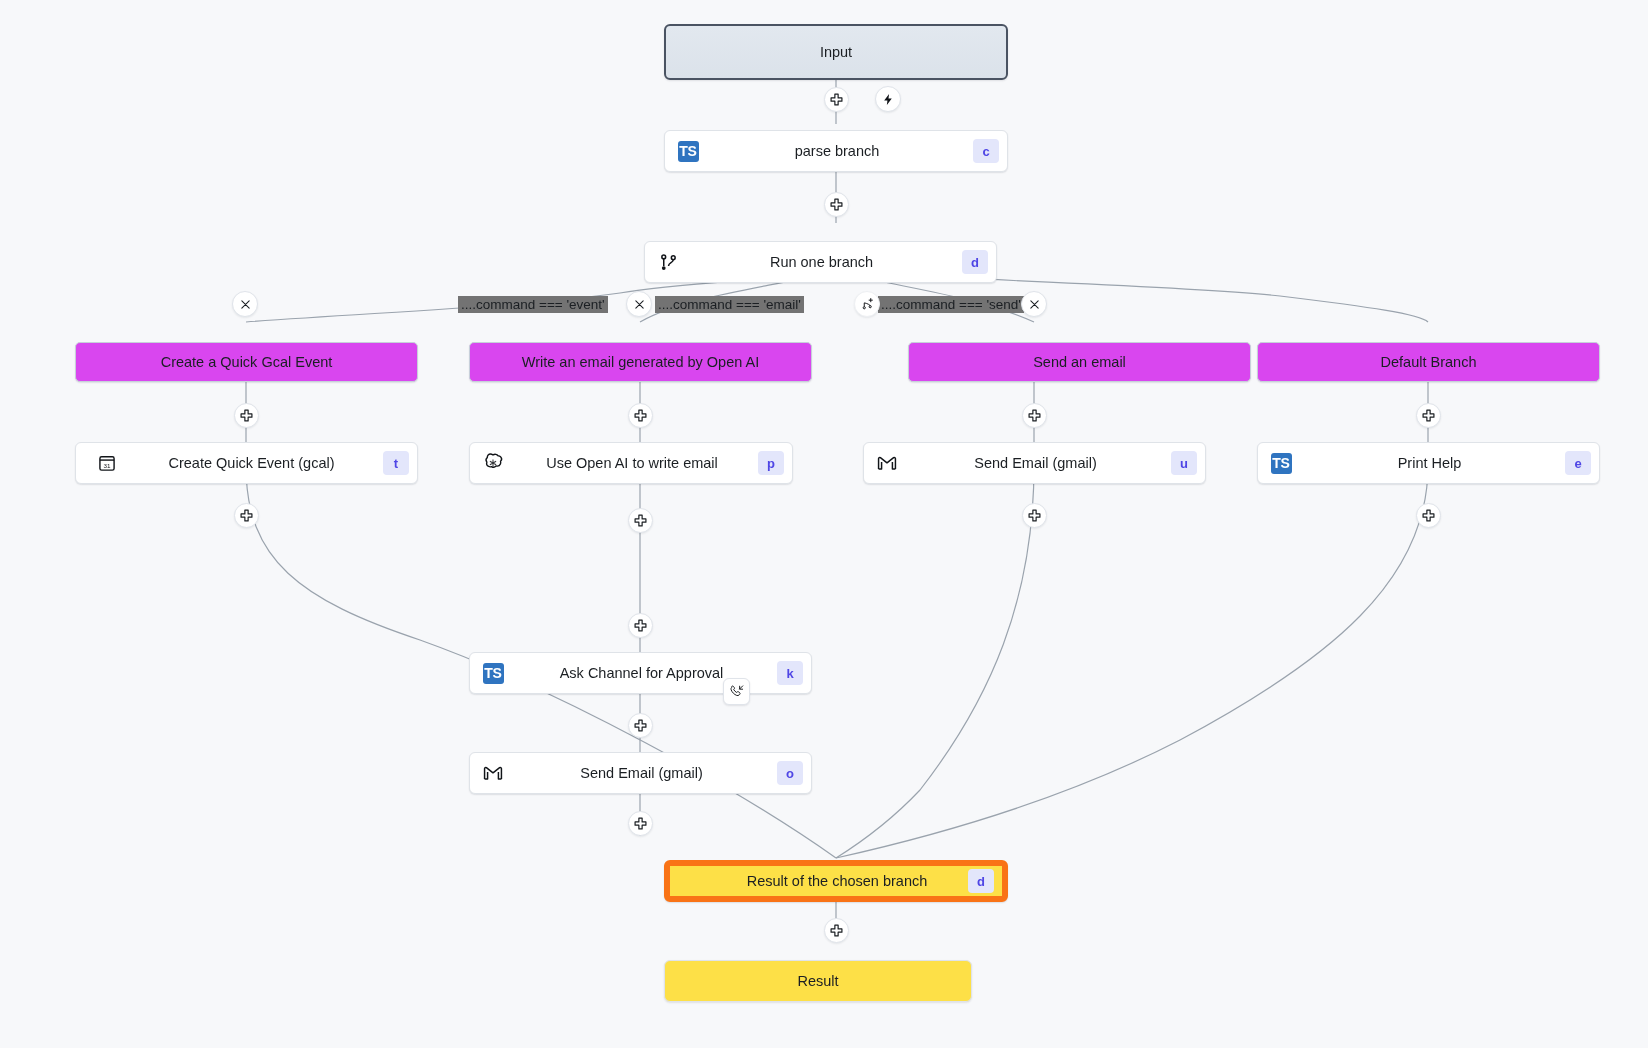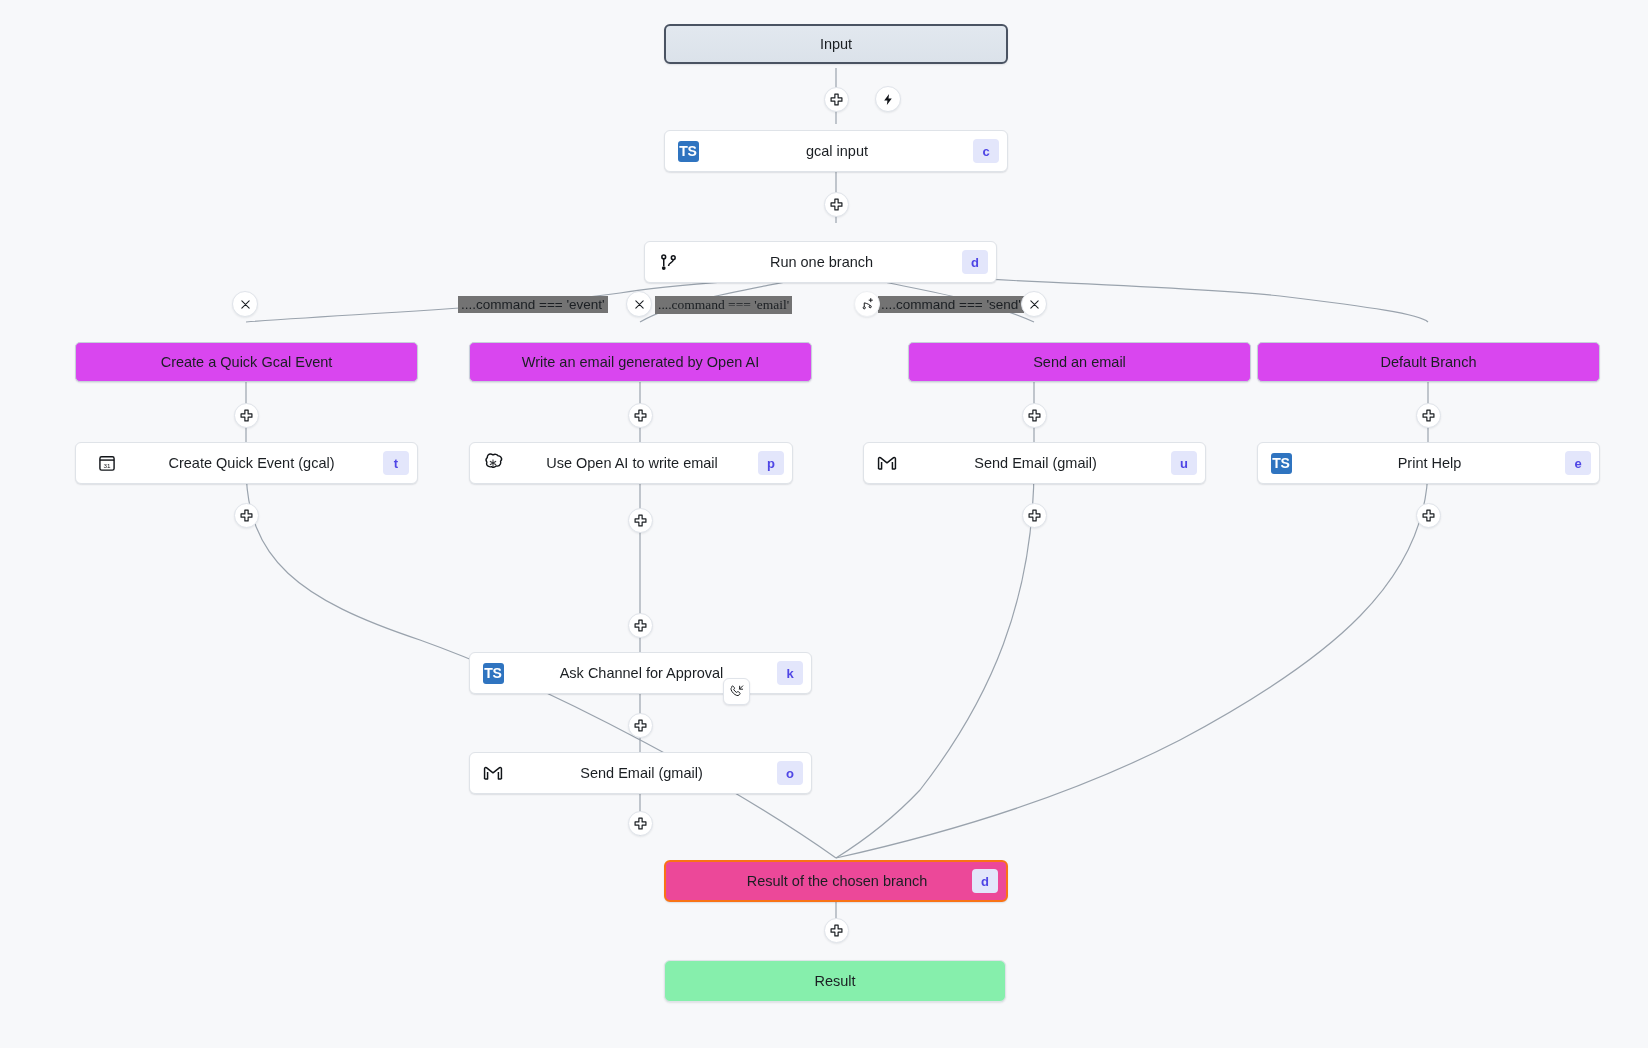--- a/index.html
+++ b/index.html
@@ -35,32 +35,32 @@
   }
   .node.terminal {
     background: #dde3ea;
     border: 1px solid #c3ccd6;
     justify-content: center;
     box-shadow: 0 1px 2px rgba(16,24,40,0.10);
   }
   .node.input-node {
     background: linear-gradient(180deg,#e2e8ef 0%, #dbe2ea 100%);
     border: 2px solid #4a5362;
-    height: 40px;
+    height: 56px;
   }
   .node.branch-header {
     background: #d946ef;
     border: 1px solid #c7d0da;
     justify-content: center;
     height: 40px;
     border-radius: 5px;
   }
   .node.merge-node {
-    background: #ec4899;
-    border: 2px solid #f97316;
+    background: #fde047;
+    border: 6px solid #f97316;
   }
   .node-icon {
     width: 26px; height: 26px;
     margin-left: 10px;
     flex: 0 0 26px;
     display: flex; align-items: center; justify-content: center;
   }
   .node-label {
     flex: 1 1 auto;
     text-align: center;
@@ -183,21 +183,21 @@
   <div class="round-btn" style="left:875px; top:86px;">
     <svg width="13" height="13" viewBox="0 0 24 24">
       <path d="M13 2L4 14h6l-1 8 9-12h-6z" fill="#111418"></path>
     </svg>
   </div>
 
   <div class="node" style="left:664px; top:130px; width:344px;">
     <span class="node-icon">
         <span class="ts-badge">TS</span>
       </span>
-    <span class="node-label">gcal input</span>
+    <span class="node-label">parse branch</span>
     <span class="key-badge">c</span>
   </div>
 
   <div class="plus-btn" style="left:824px; top:192px;">
     <svg width="13" height="13" viewBox="0 0 24 24">
       <path d="M9 2h6v7h7v6h-7v7H9v-7H2V9h7z" fill="none" stroke="#1b1f23" stroke-width="2.2" stroke-linejoin="round"></path>
     </svg>
   </div>
 
   <div class="node" style="left:644px; top:234px; width:353px;margin-top:7px;">
@@ -220,21 +220,21 @@
   </div>
 
   <div class="edge-label" style="left:458px; top:296px;">....command === 'event'</div>
 
   <div class="round-btn" style="left:626px; top:291px;">
     <svg width="11" height="11" viewBox="0 0 24 24">
       <path d="M4 4l16 16M20 4L4 20" stroke="#1b1f23" stroke-width="2.3" fill="none" stroke-linecap="round"></path>
     </svg>
   </div>
 
-  <div class="edge-label" style="left:655px; top:296px;font-family:Liberation Serif, serif;">....command === 'email'</div>
+  <div class="edge-label" style="left:655px; top:296px;">....command === 'email'</div>
 
   <div class="round-btn" style="left:854px; top:291px; border-color:#eef0f3;">
     <svg width="13" height="13" viewBox="0 0 24 24">
       <circle cx="6" cy="18" r="2" fill="none" stroke="#111418" stroke-width="1.8"></circle>
       <circle cx="17" cy="16" r="2" fill="none" stroke="#111418" stroke-width="1.8"></circle>
       <path d="M6 16V9M6 9c0 0 7 1 11 5" fill="none" stroke="#111418" stroke-width="1.8"></path>
       <path d="M15 4h6M18 1v6" stroke="#111418" stroke-width="1.8" stroke-linecap="round"></path>
     </svg>
   </div>
 
@@ -392,17 +392,17 @@
     <span class="node-label">Result of the chosen branch</span>
     <span class="key-badge">d</span>
   </div>
 
   <div class="plus-btn" style="left:824px; top:918px;">
     <svg width="13" height="13" viewBox="0 0 24 24">
         <path d="M9 2h6v7h7v6h-7v7H9v-7H2V9h7z" fill="none" stroke="#1b1f23" stroke-width="2.2" stroke-linejoin="round"></path>
       </svg>
   </div>
 
-  <div class="node terminal" style="left:664px; top:960px; width:342px; background:#86efac; border:1px solid #dfe3e8;">
+  <div class="node terminal" style="left:664px; top:960px; width:308px; background:#fde047; border:1px solid #dfe3e8;">
     <span class="node-label">Result</span>
   </div>
 
 </div>
 
 </body></html>

